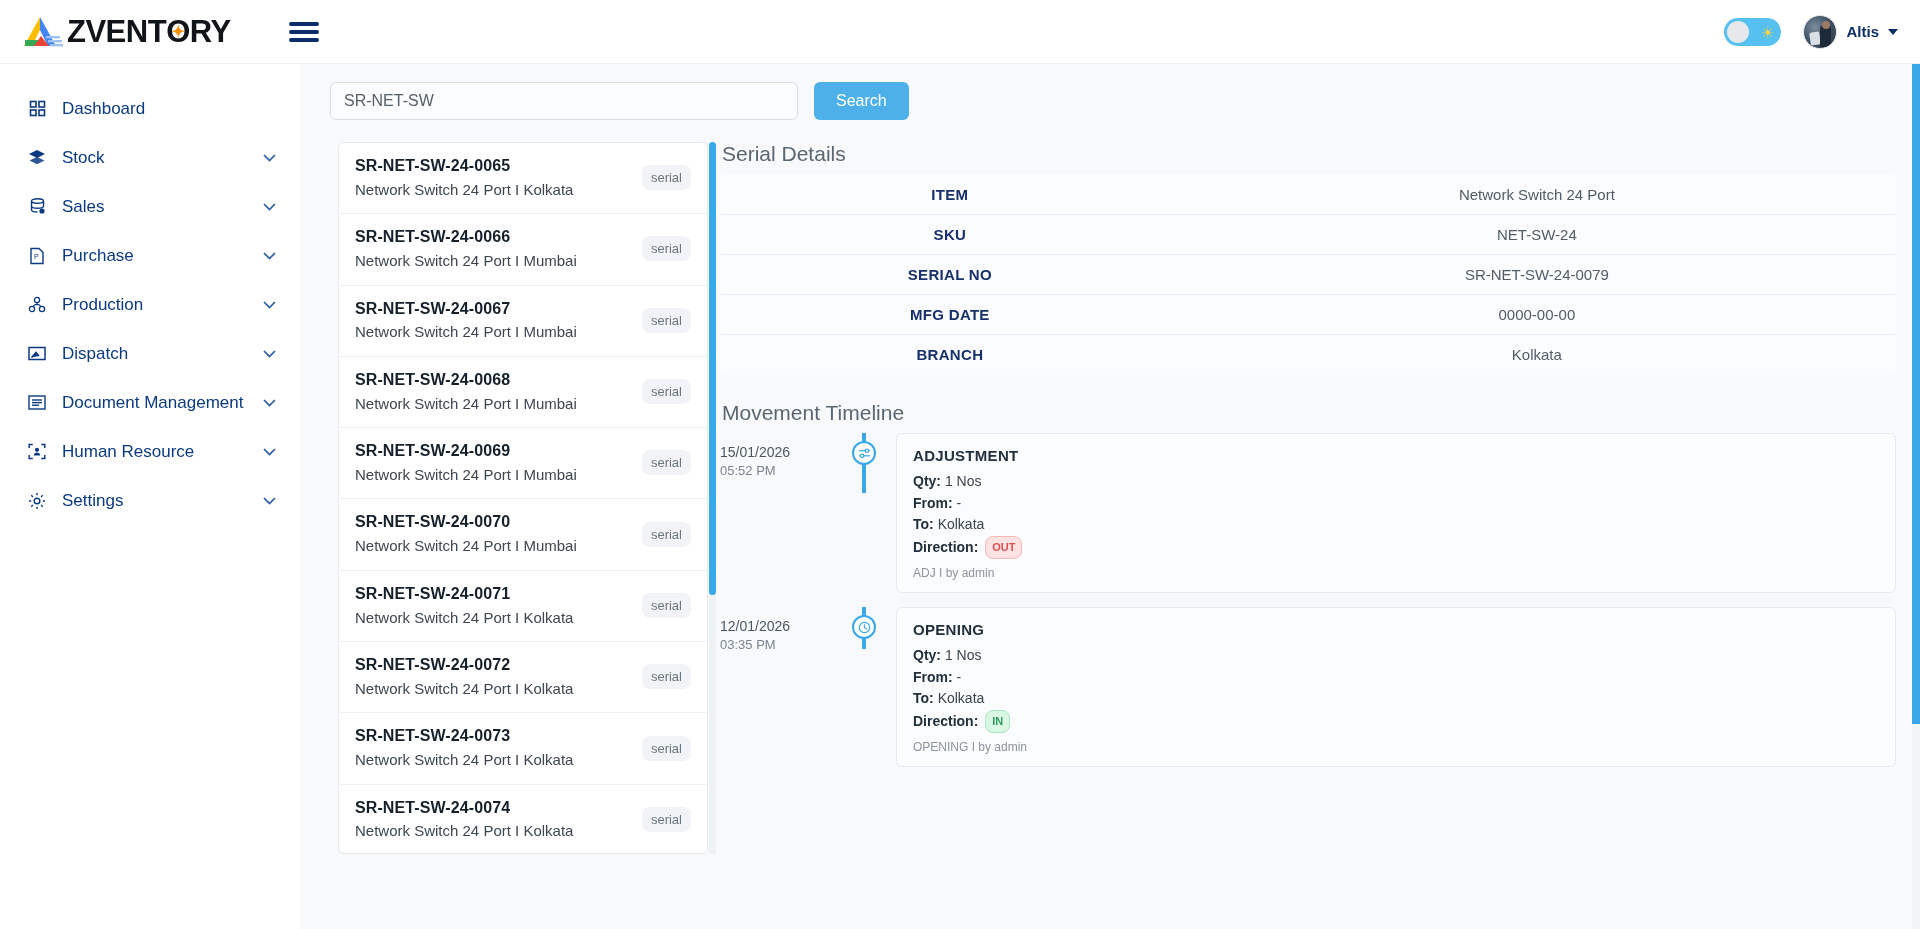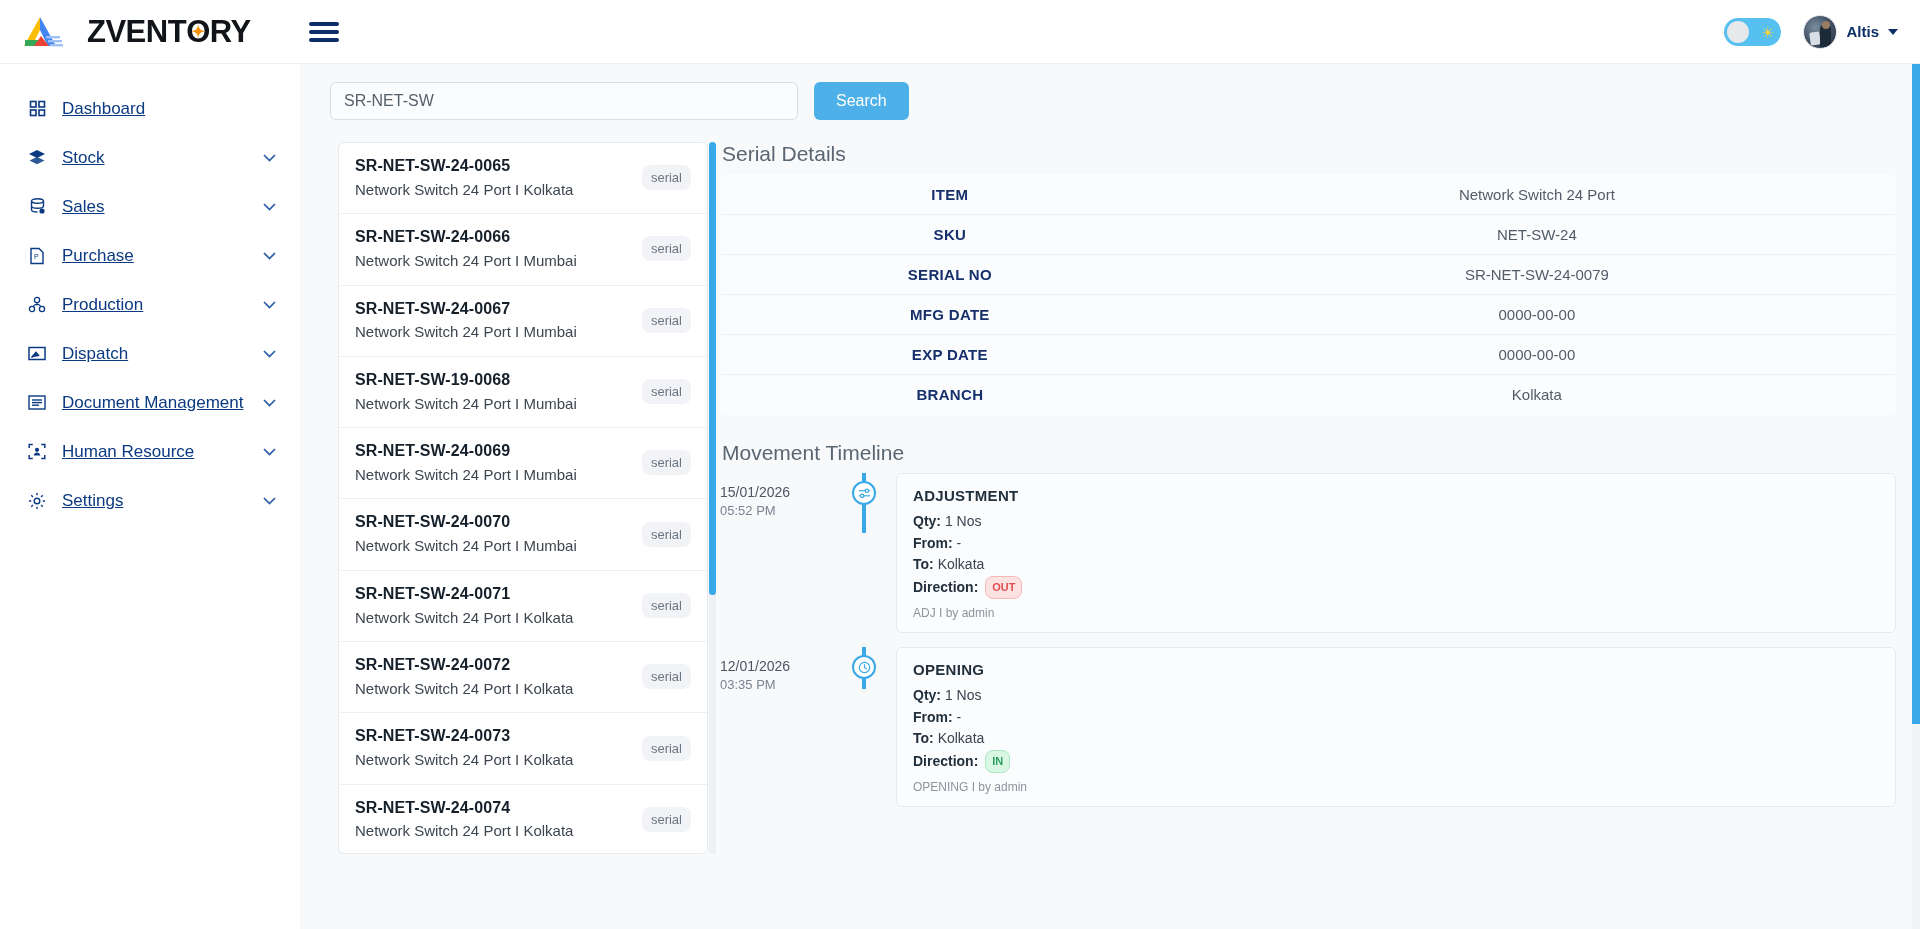--- a/index.html
+++ b/index.html
@@ -12,21 +12,21 @@
 
   
   .topbar {
     position: absolute; top: 0; left: 0; width: 1920px; height: 64px;
     background: #ffffff; display: flex; align-items: center;
     border-bottom: 1px solid #eceff3;
     z-index: 30;
   }
   .logo-wrap { display:flex; align-items:center; margin-left: 18px; height: 44px; }
   .logo-mark { width: 46px; height: 34px; position: relative; margin-right: 3px; }
-  .logo-text { font-size: 31px; font-weight: 800; letter-spacing: -0.5px; color: #111418; display:flex; align-items:flex-end;margin-left:20px; }
+  .logo-text { font-size: 31px; font-weight: 800; letter-spacing: -0.5px; color: #111418; display:flex; align-items:flex-end; }
   .logo-o { position: relative; display:inline-block; }
   .spark { position:absolute; left:50%; top:50%; transform: translate(-50%,-50%); color:#f79009; font-size:16px; line-height:1; }
 
   .hamburger { margin-left: 58px; width: 34px; height: 26px; display:flex; flex-direction:column; justify-content:space-between; cursor:pointer; padding: 3px 0; }
   .hamburger span { display:block; height: 4px; border-radius:2px; background:#0b2e69; width: 30px; }
 
   .topbar-right { margin-left: auto; display:flex; align-items:center; gap: 22px; padding-right: 22px; }
   .theme-toggle {
     width: 57px; height: 28px; border-radius: 14px; background:#56c0f0;
     position: relative; cursor:pointer; display:flex; align-items:center;
@@ -45,21 +45,21 @@
   .user-name { font-size: 15px; color:#0b2e69; font-weight: 600; }
   .caret { width:0;height:0;border-left:5px solid transparent;border-right:5px solid transparent;border-top:6px solid #0b2e69; }
 
   
   .sidebar {
     position:absolute; top:64px; left:0; width: 300px; height: 865px;
     background:#ffffff; padding-top: 20px;
   }
   .nav-item {
     display:flex; align-items:center; height: 49px; padding: 0 22px 0 26px;
-    color:#0b3a82; font-size: 17px; cursor:pointer; position:relative;text-decoration:underline;
+    color:#0b3a82; font-size: 17px; cursor:pointer; position:relative;
   }
   .nav-item .nav-ico { width: 22px; margin-right: 14px; display:flex; align-items:center; justify-content:center; color:#0b3a82; }
   .nav-item .nav-label { flex: 1; white-space:nowrap; }
   .nav-item .nav-chev { width: 18px; height:18px; display:flex; align-items:center; justify-content:center; color:#2a5ca8; }
 
   
   .content {
     position:absolute; top:64px; left:300px; width: 1620px; height: 865px;
     background:#f7f9fb; overflow:hidden;
   }
@@ -367,21 +367,21 @@
           </div>
           <div class="serial-row">
             <div>
               <div class="sr-code">SR-NET-SW-24-0067</div>
               <div class="sr-desc">Network Switch 24 Port I Mumbai</div>
             </div>
             <div class="sr-badge">serial</div>
           </div>
           <div class="serial-row">
             <div>
-              <div class="sr-code">SR-NET-SW-19-0068</div>
+              <div class="sr-code">SR-NET-SW-24-0068</div>
               <div class="sr-desc">Network Switch 24 Port I Mumbai</div>
             </div>
             <div class="sr-badge">serial</div>
           </div>
           <div class="serial-row">
             <div>
               <div class="sr-code">SR-NET-SW-24-0069</div>
               <div class="sr-desc">Network Switch 24 Port I Mumbai</div>
             </div>
             <div class="sr-badge">serial</div>
@@ -442,24 +442,20 @@
             </tr>
             <tr>
               <td class="dt-key">SERIAL NO</td>
               <td class="dt-val">SR-NET-SW-24-0079</td>
             </tr>
             <tr>
               <td class="dt-key">MFG DATE</td>
               <td class="dt-val">0000-00-00</td>
             </tr>
             <tr>
-              <td class="dt-key">EXP DATE</td>
-              <td class="dt-val">0000-00-00</td>
-            </tr>
-            <tr>
               <td class="dt-key">BRANCH</td>
               <td class="dt-val">Kolkata</td>
             </tr>
           </tbody>
       </table>
 
       <div class="panel-title timeline-head">Movement Timeline</div>
       <div class="tl-wrap" id="timeline">
           <div class="tl-item">
             <div class="tl-date">

